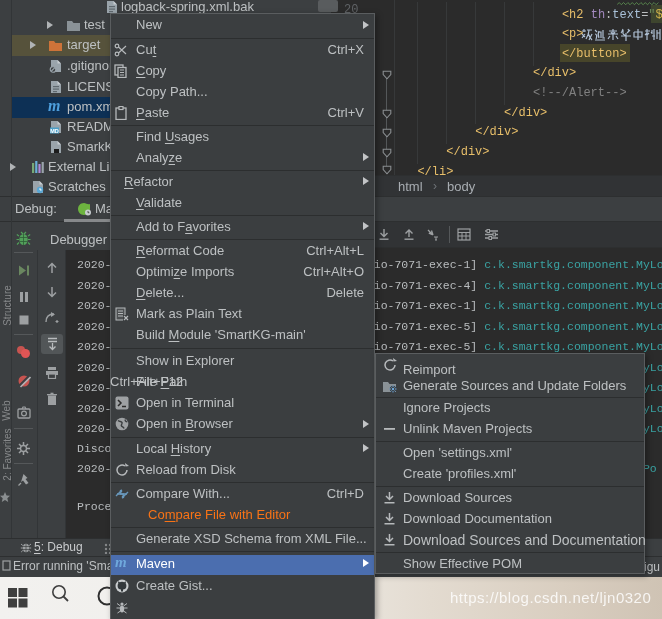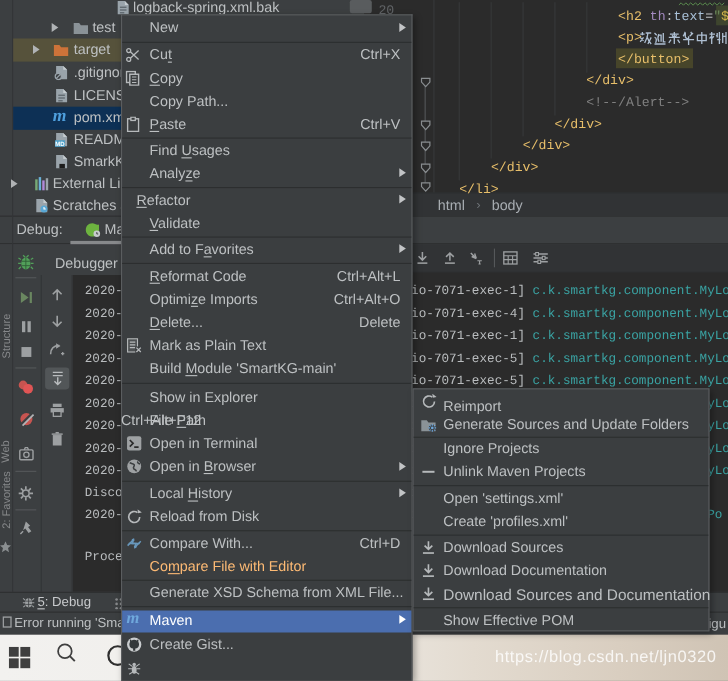--- a/index.html
+++ b/index.html
@@ -394,21 +394,21 @@
 <div class="abs" style="left:136px;top:461.5px;font-size:13px;color:#bdc0c2;white-space:pre">Reload from Disk</div>
 <div class="abs" style="left:111px;top:481.5px;width:263px;height:1px;background:#2c2e2f"></div>
 <svg class="abs" style="left:115px;top:486.5px" width="14" height="14" viewBox="0 0 14 14">
       <path d="M1 9 L6 4 l-0.5 3 L12 7" stroke="#6897bb" stroke-width="1.4" fill="none"></path>
       <path d="M13 5 L8 10 l0.5-3 L2 7" stroke="#6897bb" stroke-width="1.4" fill="none"></path>
       <circle cx="6" cy="4" r="1.3" fill="#6897bb"></circle>
       <circle cx="8" cy="10" r="1.3" fill="#6897bb"></circle>
     </svg>
 <div class="abs" style="left:136px;top:485.5px;font-size:13px;color:#bdc0c2;white-space:pre">Compare With...</div>
 <div class="abs" style="left:110px;top:485.5px;width:254px;text-align:right;font-size:13px;color:#bdc0c2">Ctrl+D</div>
-<div class="abs" style="left:136px;top:506.5px;font-size:13px;color:#fdba74;white-space:pre">Co<u>m</u>pare File with Editor</div>
+<div class="abs" style="left:148px;top:506.5px;font-size:13px;color:#f97316;white-space:pre">Co<u>m</u>pare File with Editor</div>
 <div class="abs" style="left:111px;top:526.5px;width:263px;height:1px;background:#2c2e2f"></div>
 <div class="abs" style="left:136px;top:530.5px;font-size:13px;color:#bdc0c2;white-space:pre">Generate XSD Schema from XML File...</div>
 <div class="abs" style="left:111px;top:550.5px;width:263px;height:1px;background:#2c2e2f"></div>
 <div class="abs" style="left:111px;top:554.5px;width:263px;height:20px;background:#4b6eaf"></div>
 <div class="abs" style="left:115px;top:553.5px;width:16px;height:18px;color:#6fa8dc;font-size:15px;font-style:italic;font-weight:bold;font-family:'Liberation Serif',serif">m</div>
 <div class="abs" style="left:136px;top:555.5px;font-size:13px;color:#fff;white-space:pre">Maven</div>
 <div class="abs" style="left:363px;top:559.0px;width:0;height:0;border-left:6px solid #fff;border-top:4.5px solid transparent;border-bottom:4.5px solid transparent"></div>
 <svg class="abs" style="left:115px;top:578.5px" width="14" height="14" viewBox="0 0 14 14">
       <circle cx="7" cy="7" r="6.5" fill="#c9ccce"></circle>
       <path d="M4.6 3.2 L3.4 2.2 c-0.4 1-0.3 1.8-0.1 2.3 C2.8 5.2 2.6 6 2.6 6.9 c0 2.5 1.6 3.4 3.4 3.7 l0 2 h2 l0-2 c1.8-0.3 3.4-1.2 3.4-3.7 0-0.9-0.2-1.7-0.7-2.4 0.2-0.5 0.3-1.3-0.1-2.3 L9.4 3.2 c-0.7-0.3-1.5-0.5-2.4-0.5 -0.9 0-1.7 0.2-2.4 0.5 z" fill="#33383b"></path>

